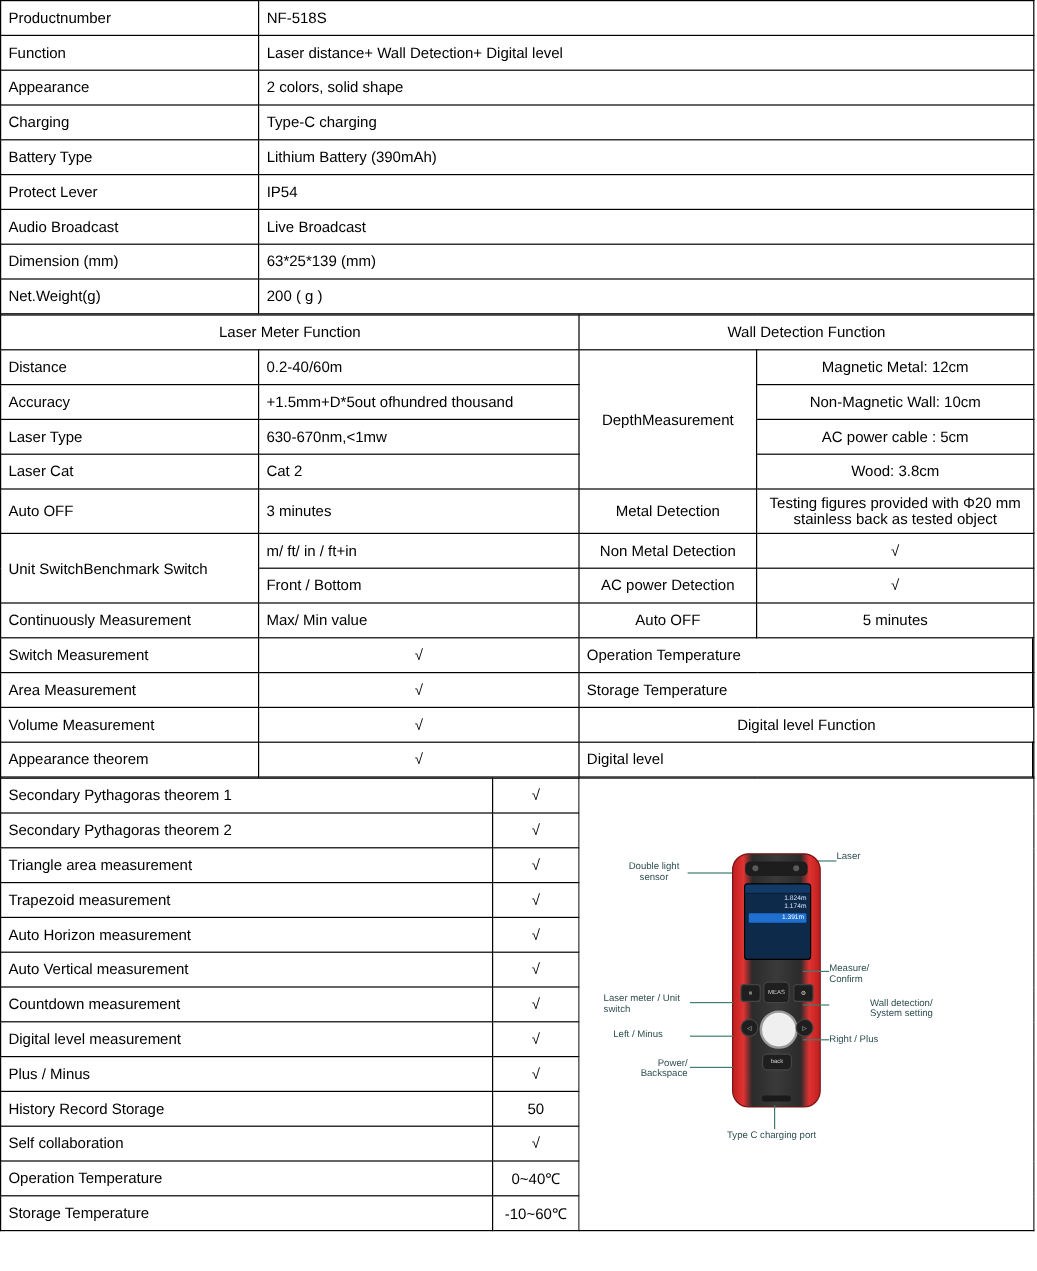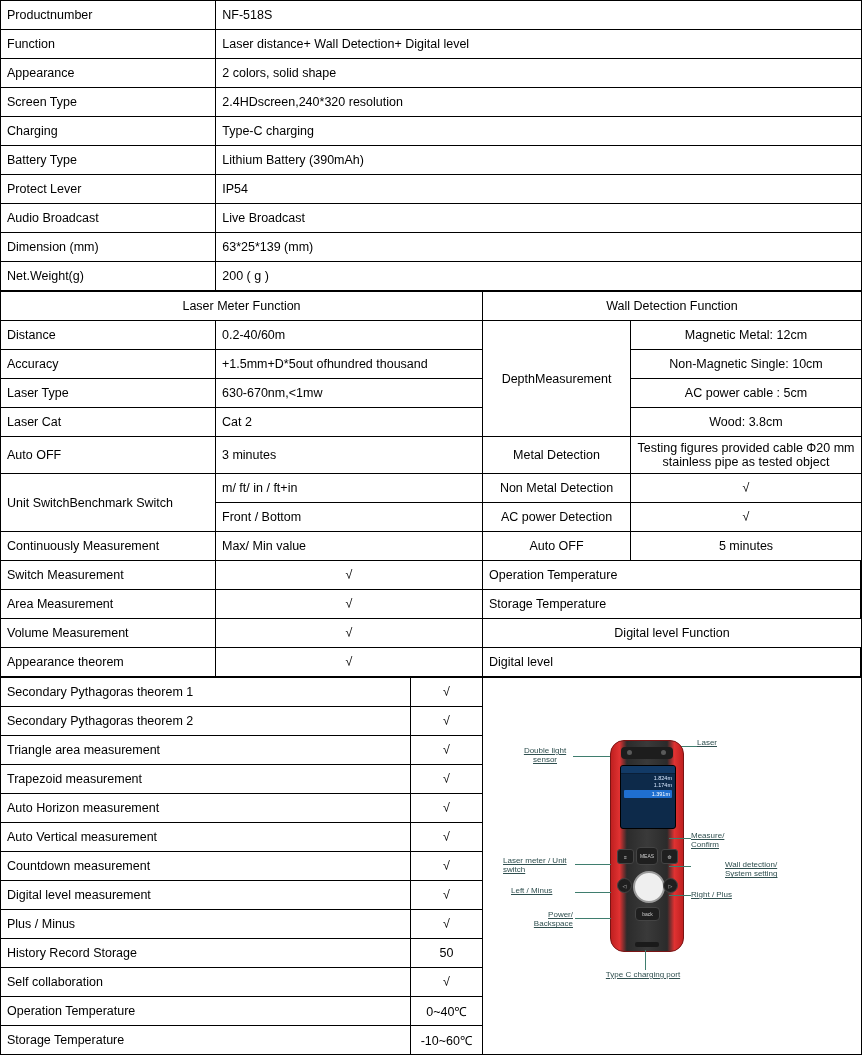--- a/index.html
+++ b/index.html
@@ -10,21 +10,21 @@
   .ctr{text-align:center;}
   .spec-col1{width:215px;}
   .spec-col2{width:645px;}
   .lm-c1{width:215px;}
   .lm-c2{width:267px;}
   .wd-c1{width:148px;}
   .wd-c2{width:230px;}
   .rowh{height:28px;}
   .diagram-cell{padding:0;vertical-align:top;}
   .diagram{position:relative;width:100%;height:100%;min-height:340px;background:#fff;}
-  .dlabel{position:absolute;font-size:8px;color:#2f4f4f;line-height:1.15;text-align:center;text-decoration:underline;}
+  .dlabel{position:absolute;font-size:8px;color:#2f4f4f;line-height:1.15;text-align:center;}
   .dline{position:absolute;background:#3f7d6e;height:1px;}
   .dline.v{width:1px;height:auto;}
   .device{position:absolute;left:127px;top:62px;width:72px;height:210px;background:linear-gradient(90deg,#c02020 0%,#e03232 12%,#2b2b2b 22%,#3a3a3a 50%,#2b2b2b 78%,#e03232 88%,#c02020 100%);border-radius:14px;border:1px solid #7a1414;}
   .dev-top{position:absolute;left:10px;top:6px;width:52px;height:12px;background:#1d1d1d;border-radius:4px;}
   .dev-topdot{position:absolute;top:9px;width:5px;height:5px;border-radius:50%;background:#5a5a5a;}
   .screen{position:absolute;left:9px;top:24px;width:54px;height:62px;background:#0d2a4a;border:1px solid #000;border-radius:3px;overflow:hidden;}
   .scr-bar{height:7px;background:#123a66;border-bottom:1px solid #0a1f38;}
   .scr-val{color:#d8e8ff;font-size:5.5px;text-align:right;padding:1px 3px 0 0;}
   .scr-hl{margin:2px 3px;background:#1f6fd0;color:#fff;font-size:5.5px;text-align:right;padding:1px 2px;border-radius:1px;}
   .btnpad{position:absolute;left:6px;top:92px;width:60px;height:100px;}
@@ -53,24 +53,20 @@
       </tr>
     <tr>
         <td class="lbl">Function</td>
         <td>Laser distance+ Wall Detection+ Digital level</td>
       </tr>
     <tr>
         <td class="lbl">Appearance</td>
         <td>2 colors, solid shape</td>
       </tr>
     <tr>
-        <td class="lbl">Screen Type</td>
-        <td>2.4HDscreen,240*320 resolution</td>
-      </tr>
-    <tr>
         <td class="lbl">Charging</td>
         <td>Type-C charging</td>
       </tr>
     <tr>
         <td class="lbl">Battery Type</td>
         <td>Lithium Battery (390mAh)</td>
       </tr>
     <tr>
         <td class="lbl">Protect Lever</td>
         <td>IP54</td>
@@ -105,37 +101,37 @@
     </tr>
     <tr>
       <td>Distance</td>
       <td>0.2-40/60m</td>
       <td class="ctr" rowspan="4">DepthMeasurement</td>
       <td class="ctr" colspan="2">Magnetic Metal: 12cm</td>
     </tr>
     <tr>
       <td>Accuracy</td>
       <td>+1.5mm+D*5out ofhundred thousand</td>
-      <td class="ctr" colspan="2">Non-Magnetic Single: 10cm</td>
+      <td class="ctr" colspan="2">Non-Magnetic Wall: 10cm</td>
     </tr>
     <tr>
       <td>Laser Type</td>
       <td>630-670nm,&lt;1mw</td>
       <td class="ctr" colspan="2">AC power cable : 5cm</td>
     </tr>
     <tr>
       <td>Laser Cat</td>
       <td>Cat 2</td>
       <td class="ctr" colspan="2">Wood: 3.8cm</td>
     </tr>
     <tr class="rowh">
       <td>Auto OFF</td>
       <td>3 minutes</td>
       <td class="ctr">Metal Detection</td>
-      <td class="ctr" colspan="2">Testing figures provided cable Φ20 mm stainless pipe as tested object</td>
+      <td class="ctr" colspan="2">Testing figures provided with Φ20 mm stainless back as tested object</td>
     </tr>
     <tr class="rowh">
       <td rowspan="2">Unit SwitchBenchmark Switch</td>
       <td>m/ ft/ in / ft+in</td>
       <td class="ctr">Non Metal Detection</td>
       <td class="ctr" colspan="2">√</td>
     </tr>
     <tr class="rowh">
       <td>Front / Bottom</td>
       <td class="ctr">AC power Detection</td>

